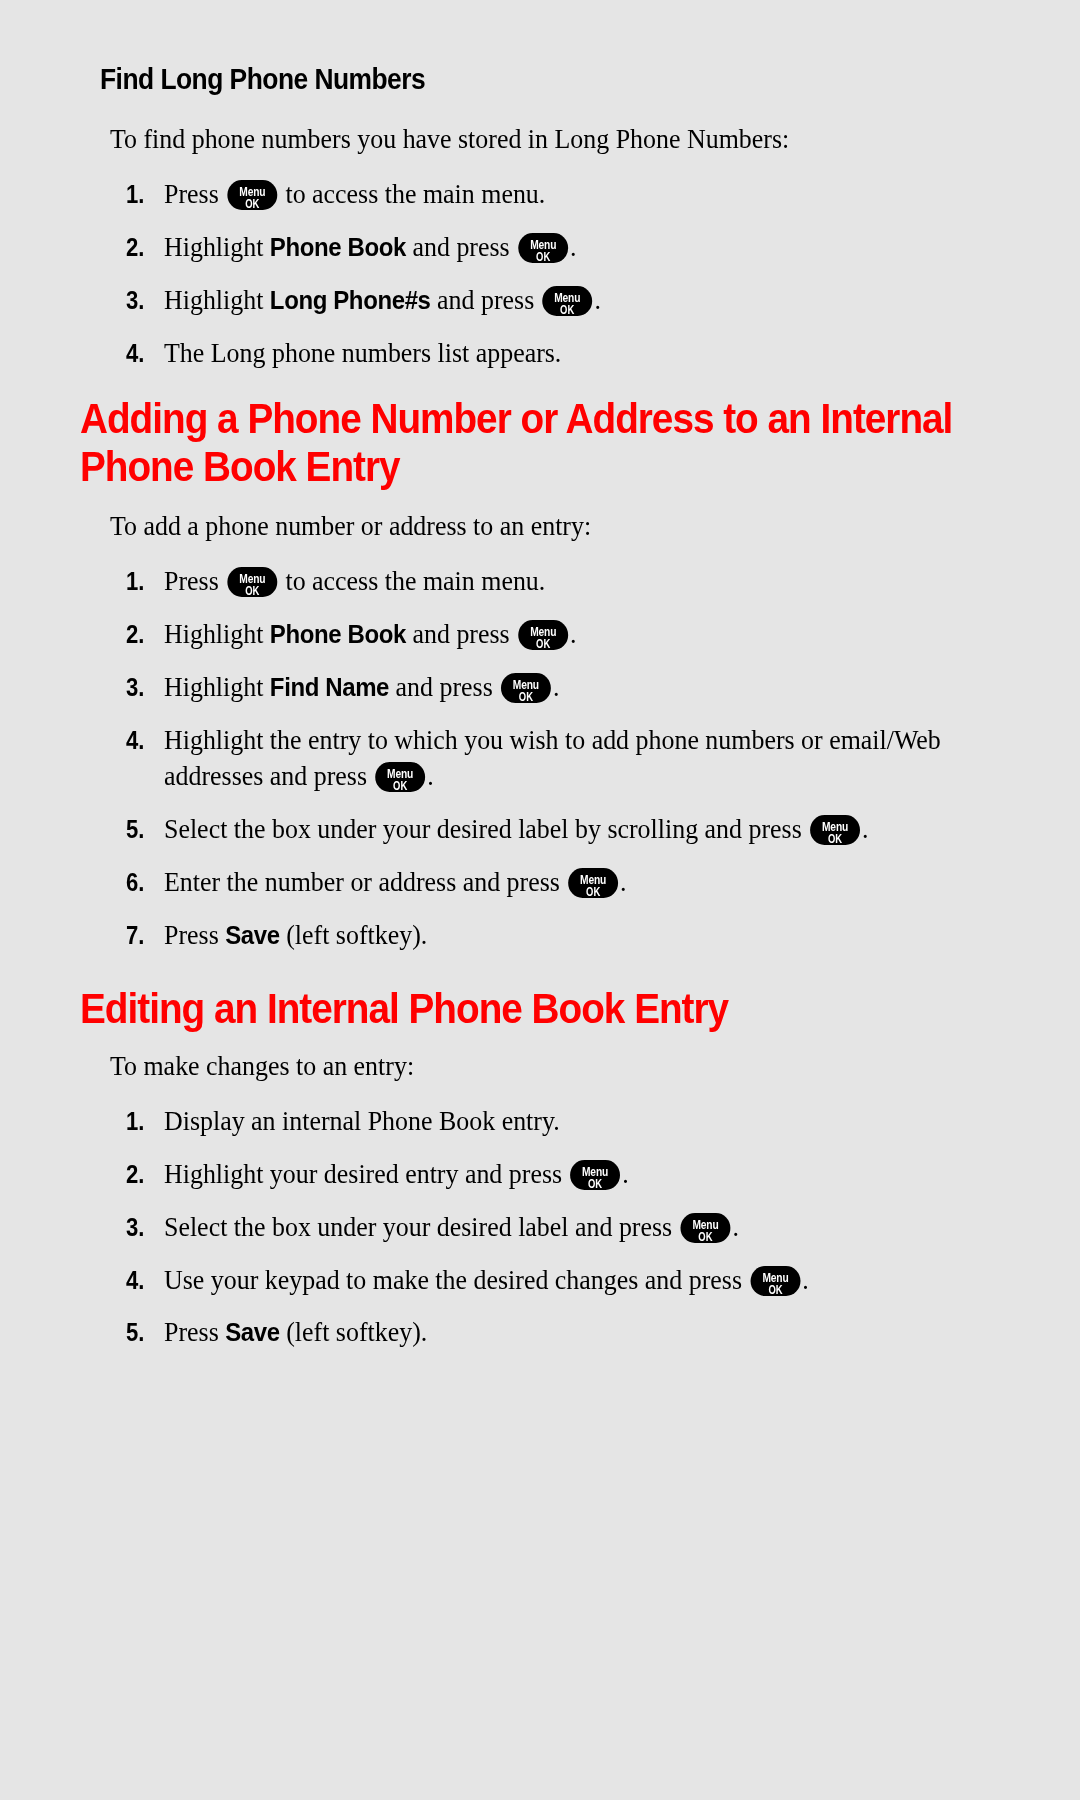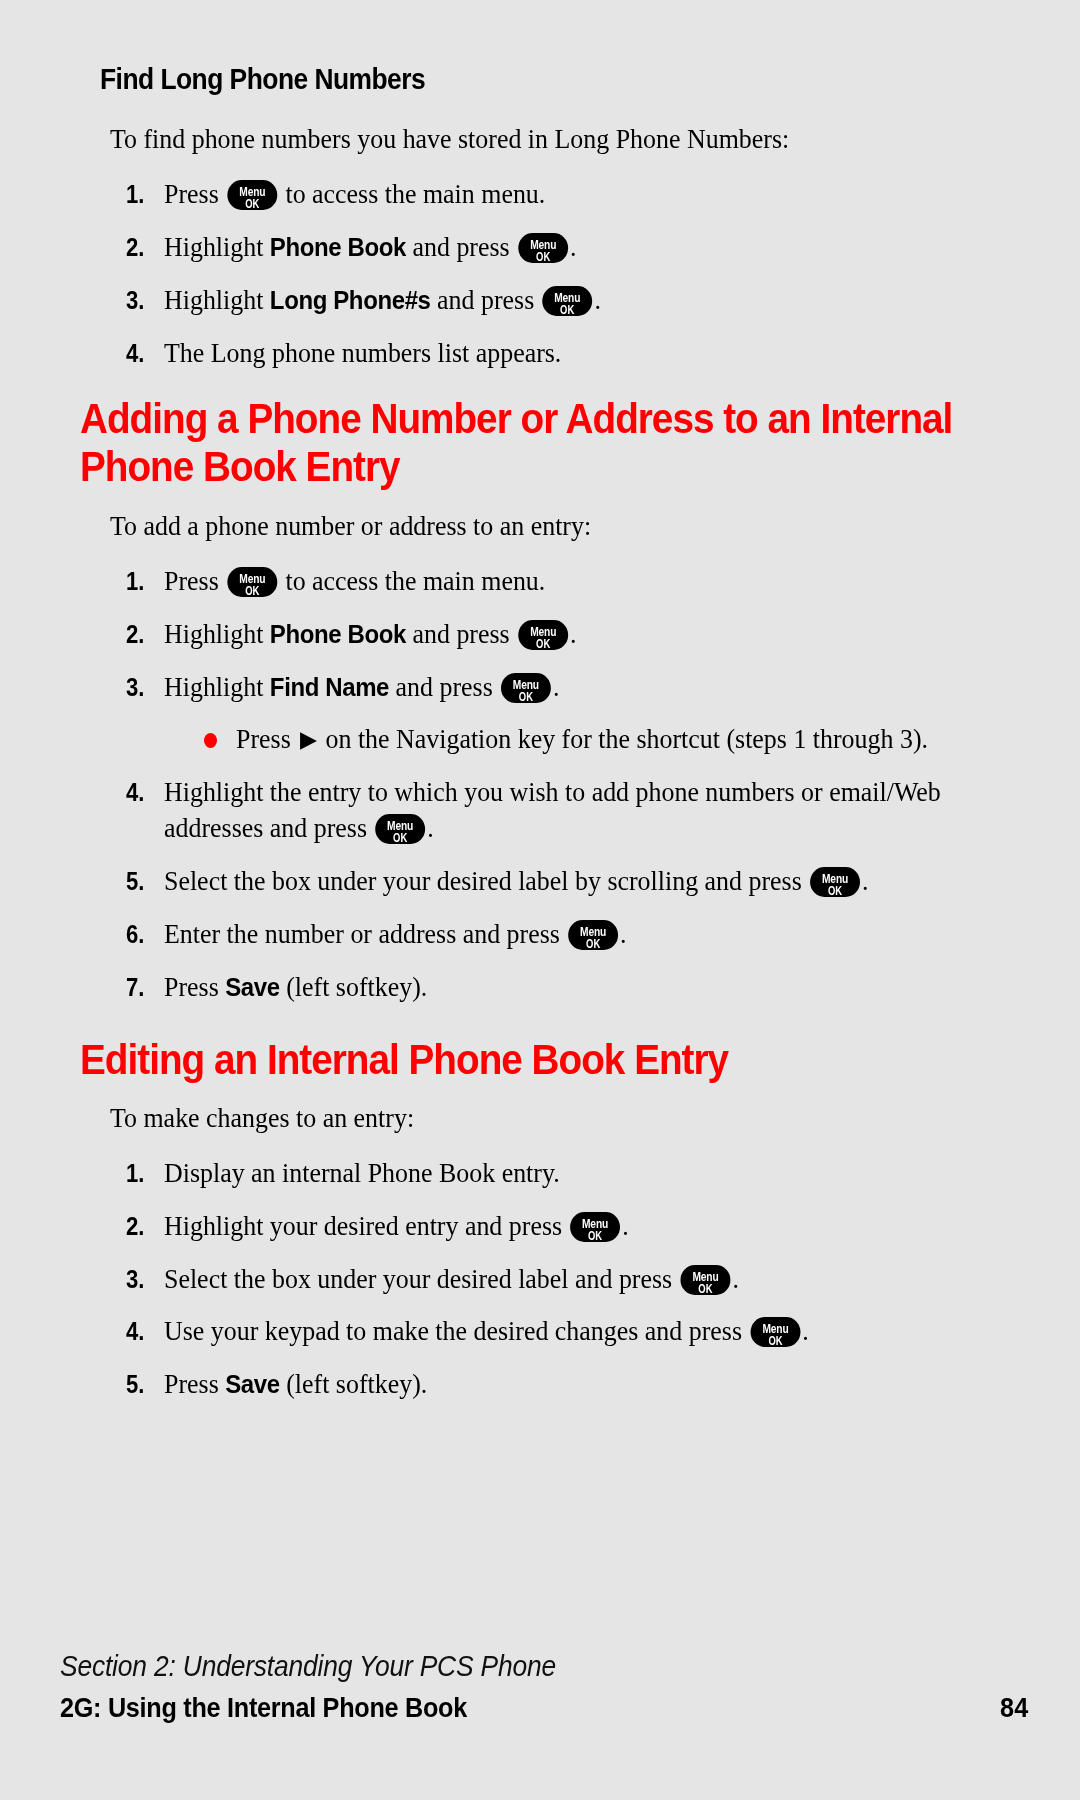--- a/index.html
+++ b/index.html
@@ -238,26 +238,20 @@
         <span class="step-text"><span>Press </span><span class="menukey"><span class="l1">Menu</span><span class="l2">OK</span></span><span> to access the main menu.</span></span>
       </li>
       <li>
         <span class="num">2.</span>
         <span class="step-text"><span>Highlight </span><b class="kw">Phone Book</b><span> and press </span><span class="menukey"><span class="l1">Menu</span><span class="l2">OK</span></span><span>.</span></span>
       </li>
       <li>
         <span class="num">3.</span>
         <span class="step-text"><span>Highlight </span><b class="kw">Find Name</b><span> and press </span><span class="menukey"><span class="l1">Menu</span><span class="l2">OK</span></span><span>.</span></span>
 
-        <ul class="sub">
-          <li>
-            <span class="bullet-dot"></span>
-            <span class="step-text"><span>Press </span><span class="navarrow">▶</span><span> on the Navigation key for the shortcut (steps 1 through 3).</span></span>
-          </li>
-        </ul>
       </li>
       <li>
         <span class="num">4.</span>
         <span class="step-text"><span>Highlight the entry to which you wish to add phone numbers or email/Web addresses and press </span><span class="menukey"><span class="l1">Menu</span><span class="l2">OK</span></span><span>.</span></span>
       </li>
       <li>
         <span class="num">5.</span>
         <span class="step-text"><span>Select the box under your desired label by scrolling and press </span><span class="menukey"><span class="l1">Menu</span><span class="l2">OK</span></span><span>.</span></span>
       </li>
       <li>
@@ -292,21 +286,14 @@
         <span class="step-text"><span>Use your keypad to make the desired changes and press </span><span class="menukey"><span class="l1">Menu</span><span class="l2">OK</span></span><span>.</span></span>
       </li>
       <li>
         <span class="num">5.</span>
         <span class="step-text"><span>Press </span><b class="kw">Save</b><span> (left softkey).</span></span>
       </li>
     </ol>
 
   </div>
 
-  <div class="footer">
-    <div class="footer-line1">Section 2: Understanding Your PCS Phone</div>
-    <div class="footer-line2">
-      <span class="ftitle">2G: Using the Internal Phone Book</span>
-      <span class="fpage">84</span>
-    </div>
-  </div>
 
 </div>
 
 </body></html>

